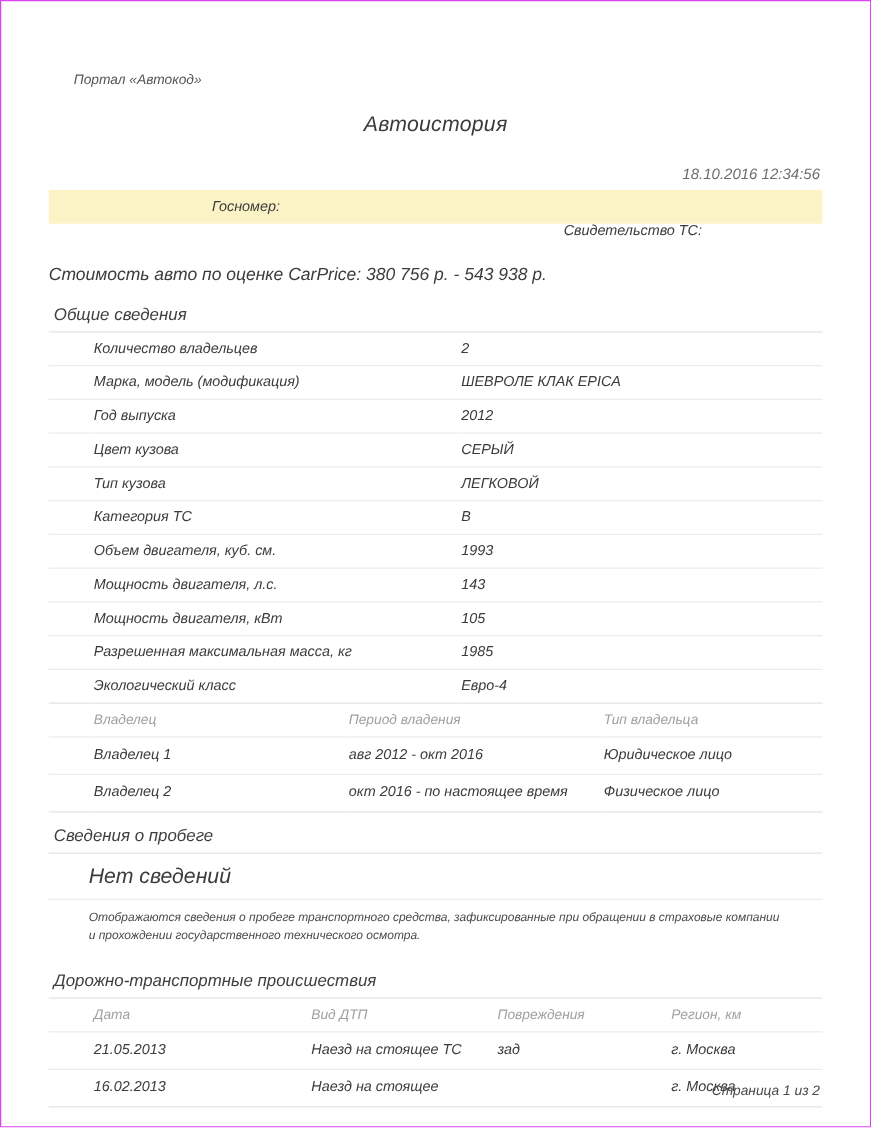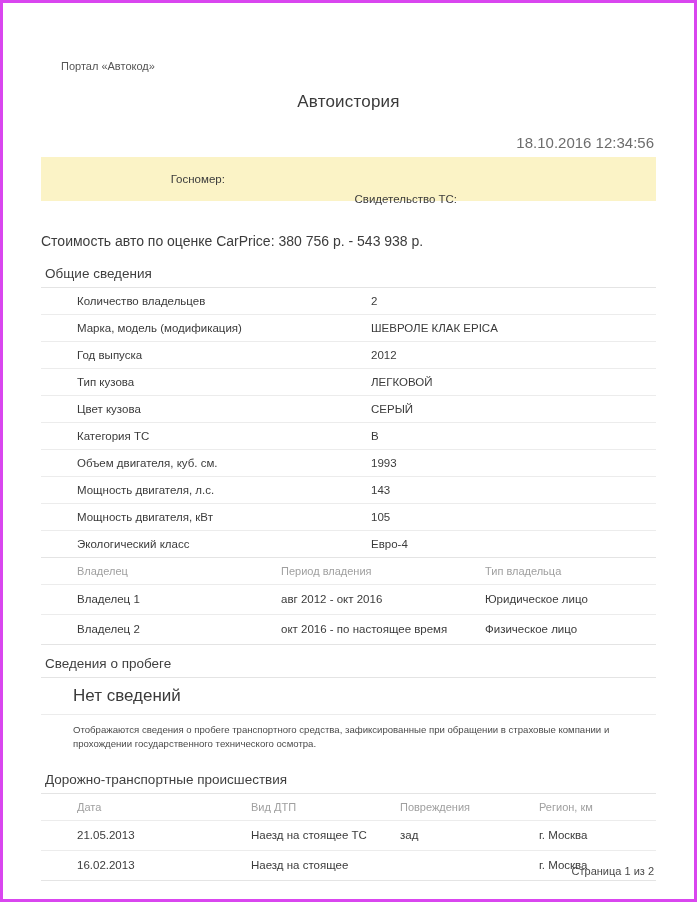--- a/index.html
+++ b/index.html
@@ -11,22 +11,23 @@
     font-family: "Liberation Sans", "DejaVu Sans", sans-serif;
     color: #333333;
     -webkit-font-smoothing: antialiased;
   }
   .page {
     position: relative;
     width: 697px;
     height: 902px;
     box-sizing: border-box;
     background: #ffffff;
-    border: 3px solid #d946ef;
+    border: 1px solid #d946ef;
     overflow: hidden;
+    font-style: italic;
   }
   .inner {
     padding: 0 38px;
   }
 
   
   .portal {
     font-size: 11px;
     color: #555555;
     padding-top: 57px;
@@ -35,45 +36,45 @@
   .doc-title {
     text-align: center;
     font-size: 17px;
     font-weight: normal;
     color: #3b3b3b;
     margin: 20px 0 0 0;
     letter-spacing: 0.2px;
   }
   .timestamp {
     text-align: right;
-    font-size: 15px;
+    font-size: 12px;
     color: #6d6d6d;
     margin-top: 22px;
     padding-right: 2px;
   }
 
   
   .banner {
     margin-top: 6px;
     background: #fbf3c6;
-    height: 44px;
+    height: 27px;
     display: flex;
     align-items: center;
     font-size: 11.5px;
     color: #3b3b3b;
   }
   .banner .cell-gosnomer {
     width: 50%;
     text-align: center;
     padding-left: 6px;
     box-sizing: border-box;
   }
   .banner .cell-sts {
     width: 50%;
-    text-align: left;
+    text-align: center;
     padding-left: 6px;
     box-sizing: border-box;
     margin-top: 39px;
   }
   .banner .bval { }
 
   
   .price-line {
     text-align: left;
     font-size: 14px;
@@ -194,47 +195,52 @@
           <td class="label">Марка, модель (модификация)</td>
           <td class="value">ШЕВРОЛЕ КЛАК EPICA</td>
         </tr>
         <tr>
           <td class="pad-col"></td>
           <td class="label">Год выпуска</td>
           <td class="value">2012</td>
         </tr>
         <tr>
           <td class="pad-col"></td>
+          <td class="label">Цвет кузова</td>
+          <td class="value">СЕРЫЙ</td>
+        </tr>
+        <tr>
+          <td class="pad-col"></td>
           <td class="label">Тип кузова</td>
           <td class="value">ЛЕГКОВОЙ</td>
         </tr>
         <tr>
           <td class="pad-col"></td>
-          <td class="label">Цвет кузова</td>
-          <td class="value">СЕРЫЙ</td>
-        </tr>
-        <tr>
-          <td class="pad-col"></td>
           <td class="label">Категория ТС</td>
           <td class="value">B</td>
         </tr>
         <tr>
           <td class="pad-col"></td>
           <td class="label">Объем двигателя, куб. см.</td>
           <td class="value">1993</td>
         </tr>
         <tr>
           <td class="pad-col"></td>
           <td class="label">Мощность двигателя, л.с.</td>
           <td class="value">143</td>
         </tr>
         <tr>
           <td class="pad-col"></td>
           <td class="label">Мощность двигателя, кВт</td>
           <td class="value">105</td>
+        </tr>
+        <tr>
+          <td class="pad-col"></td>
+          <td class="label">Разрешенная максимальная масса, кг</td>
+          <td class="value">1985</td>
         </tr>
         <tr>
           <td class="pad-col"></td>
           <td class="label">Экологический класс</td>
           <td class="value">Евро-4</td>
         </tr>
       </tbody>
     </table>
 
     <table class="t dt">

